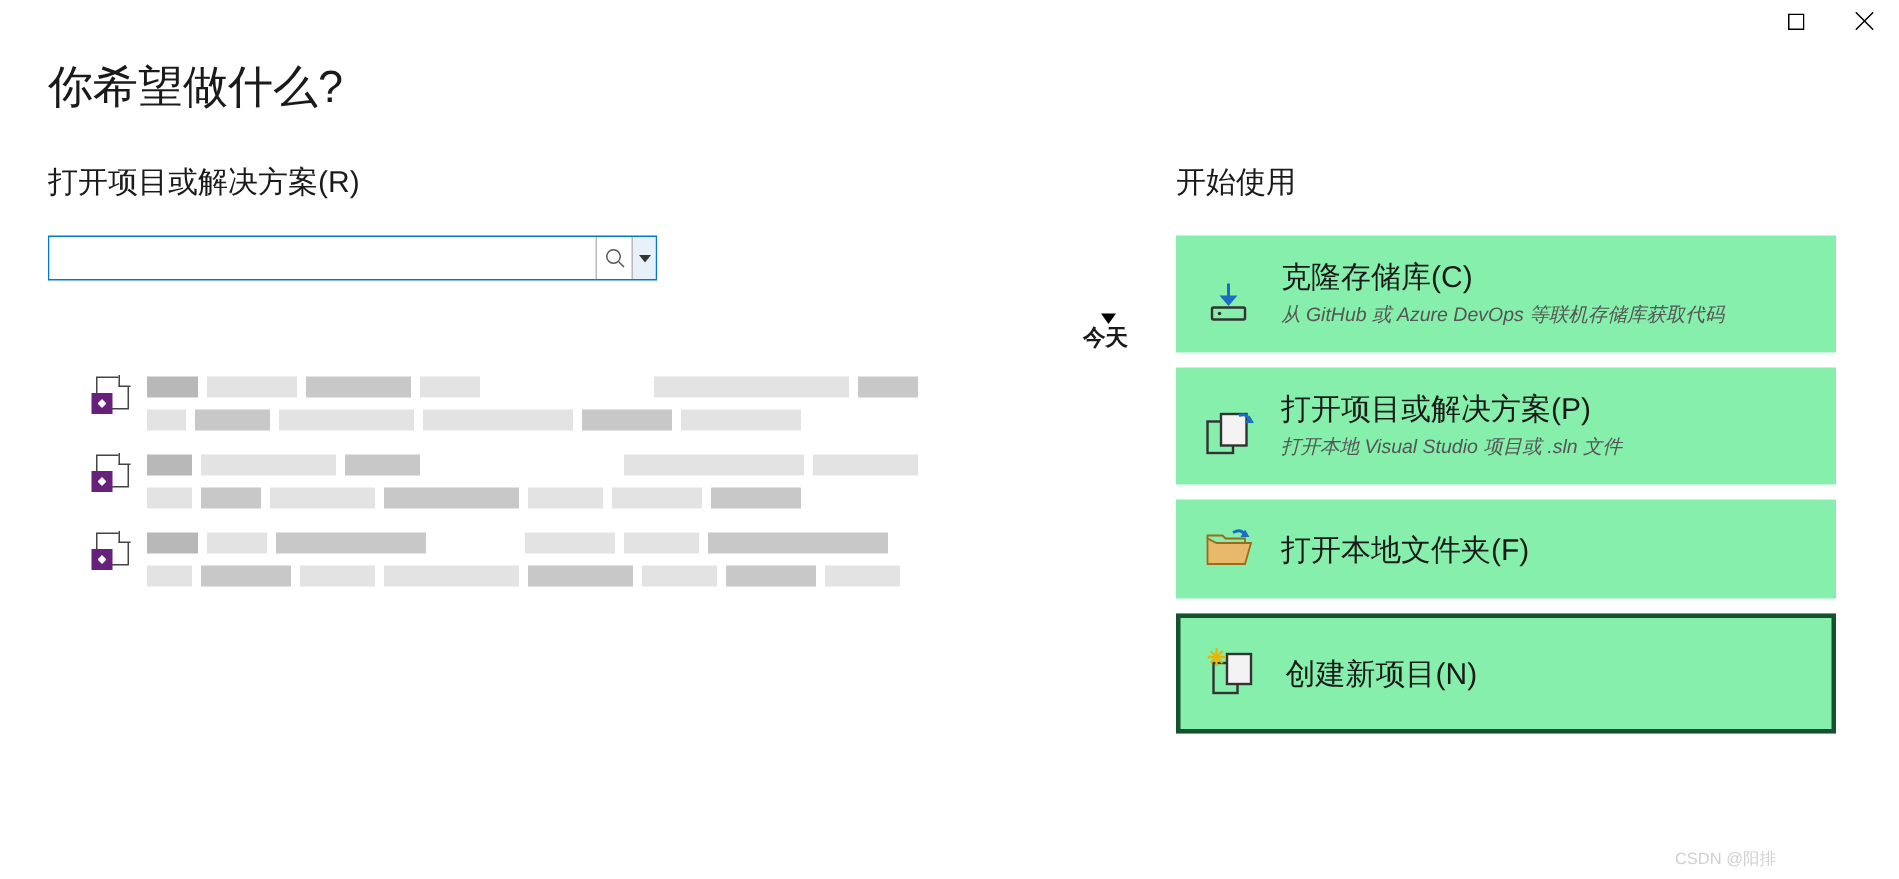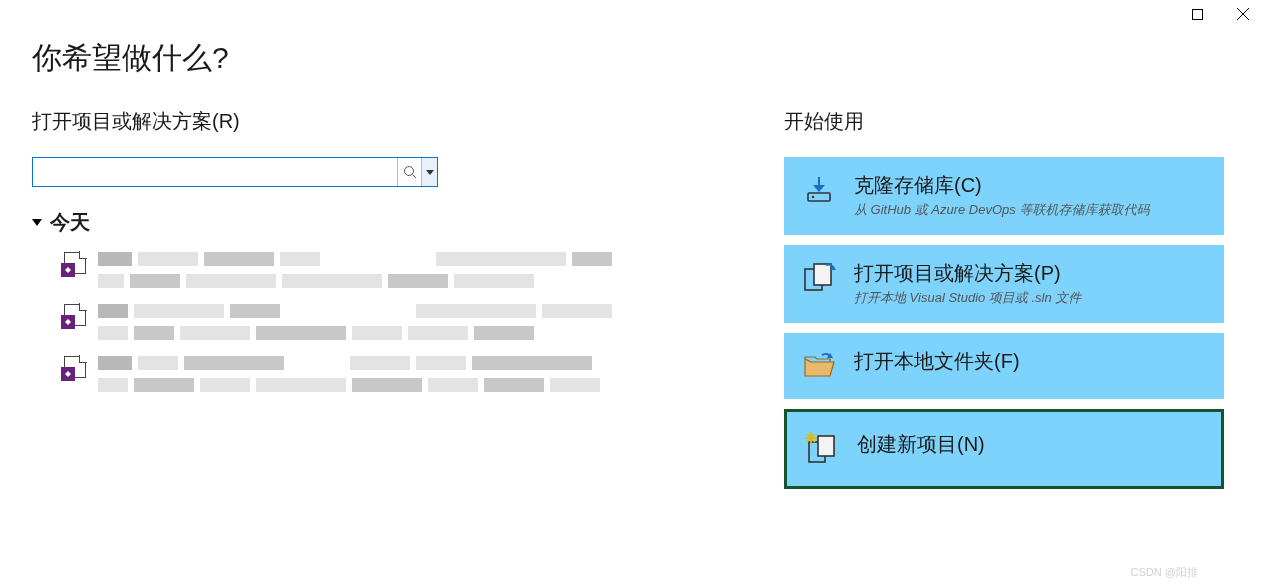--- a/index.html
+++ b/index.html
@@ -9,45 +9,45 @@
   .winbtn { width:46px; height:28px; display:flex; align-items:center; justify-content:center; cursor:pointer; }
   .winbtn svg { stroke:#000; stroke-width:1; fill:none; }
   .main-title { position:absolute; left:32px; top:38px; font-size:30px; font-weight:400; }
   .left-col { position:absolute; left:32px; top:108px; width:720px; }
   .right-col { position:absolute; left:784px; top:108px; width:440px; }
   .section-h { font-size:20px; font-weight:400; margin:0 0 22px 0; }
   .searchwrap { display:flex; height:30px; border:1px solid #0078d4; }
   .searchinput { flex:1; border:none; outline:none; padding:0 8px; font-size:14px; background:#fff; }
   .searchbtn { width:24px; border-left:1px solid #bbb; display:flex; align-items:center; justify-content:center; background:#fff; }
   .searchdrop { width:16px; border-left:1px solid #bbb; background:#e8f0fa; display:flex; align-items:center; justify-content:center; }
-  .collapse-row { display:flex; align-items:center; margin-top:22px; font-size:20px; font-weight:600; }
+  .collapse-row { display:flex; align-items:flex-end; margin-top:22px; font-size:15px; font-weight:600;flex-direction:column; }
   .triangle { width:0; height:0; border-left:5px solid transparent; border-right:5px solid transparent;
               border-top:7px solid #000; margin-right:8px; }
   .recent-list { margin-top:8px; }
   .recent-item { display:flex; gap:12px; padding:8px 0 8px 32px; }
   .pj-icon { width:22px; height:22px; flex:0 0 22px; position:relative; }
   .pj-icon .sheet { position:absolute; inset:0; border:1.5px solid #444; background:#fff; }
   .pj-icon .fold { position:absolute; right:-1px; top:-1px; width:8px; height:8px;
                    border-left:1.5px solid #444; border-bottom:1.5px solid #444; background:#fff; }
   .pj-icon .badge { position:absolute; left:-3px; bottom:-3px; width:14px; height:14px;
                     background:#68217a; display:flex; align-items:center; justify-content:center; }
   .pj-icon .badge::before { content:""; width:6px; height:6px; background:#fff;
                             clip-path:polygon(50% 0,100% 50%,50% 100%,0 50%); }
   .pix-lines { flex:1; display:flex; flex-direction:column; gap:8px; }
   .pix-row { display:flex; gap:6px; }
   .pix { height:14px; background:#e3e3e3; }
   .pix.d { background:#c8c8c8; }
   .pix.dd { background:#b8b8b8; }
-  .card { display:flex; gap:18px; padding:16px 18px; background:#7dd3fc; margin-bottom:10px;
-          cursor:pointer; align-items:flex-start; }
+  .card { display:flex; gap:18px; padding:16px 18px; background:#86efac; margin-bottom:10px;
+          cursor:pointer; align-items:flex-end; }
   .card.hl { border:3px solid #14532d; padding:20px 18px; }
   .card-icon { width:34px; height:34px; flex:0 0 34px; display:flex; align-items:center; justify-content:center; }
   .card-title { font-size:20px; font-weight:400; line-height:1.2; margin-bottom:4px; }
   .card-desc { font-size:13px; color:#555; line-height:1.4;font-style:italic; }
-  .watermark { position:absolute; right:68px; bottom:6px; font-size:11px; color:#d0d0d0; }
+  .watermark { position:absolute; right:82px; bottom:6px; font-size:11px; color:#d0d0d0; }
 </style>
 </head>
 <body>
 
 <div class="titlebar">
   <div class="winbtn">
     <svg width="11" height="11">
         <rect x="0.5" y="0.5" width="10" height="10"></rect>
       </svg>
   </div>

